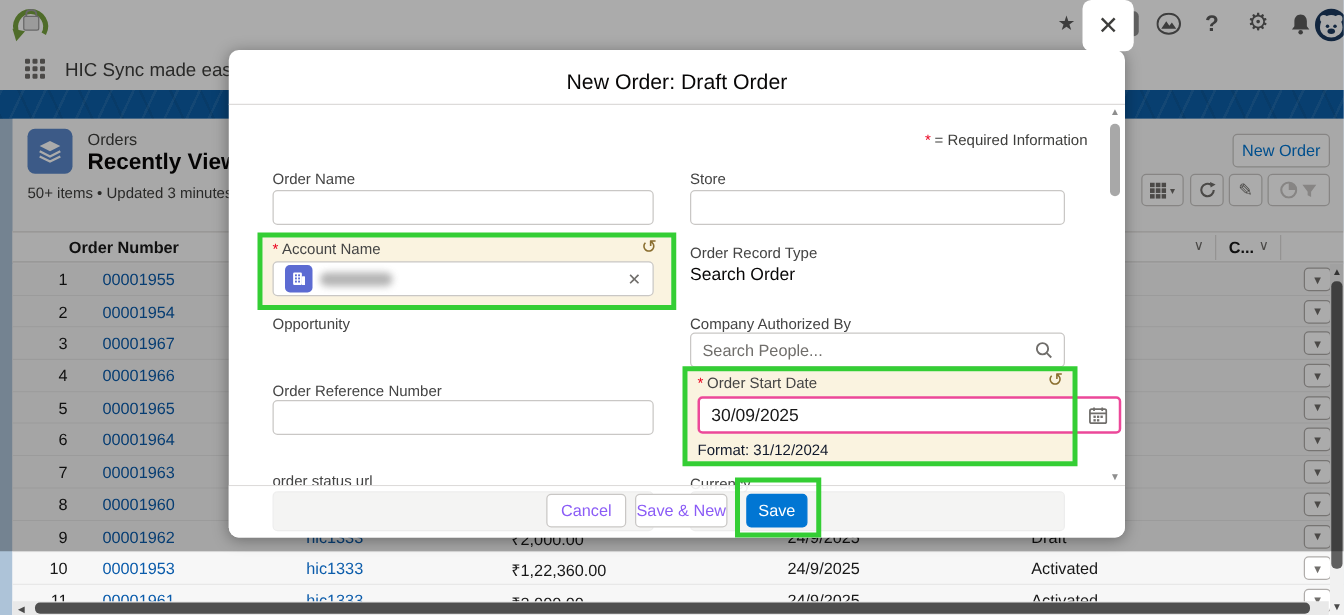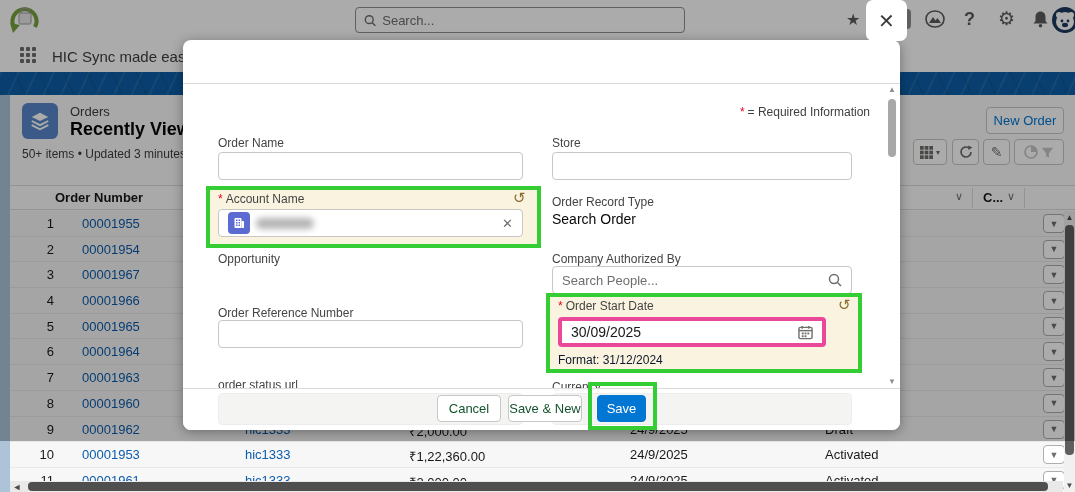--- a/index.html
+++ b/index.html
@@ -60,43 +60,36 @@
   .inp { border:1px solid #c9c7c5; border-radius:4px; background:#fff; height:28px; display:flex; align-items:center; padding:0 9px; font-size:13px; color:#181818; gap:6px; }
   .inp .ph { color:#706e6b; }
   .green-box { border:4px solid #34ce34; z-index:26; pointer-events:none; }
   .beige { background:#faf3e0; }
   .undo-ico { color:#8a6e2f; font-size:15px; line-height:1; }
   .mag, .cal { color:#706e6b; }
   #acct-pill-icon { width:22px; height:22px; border-radius:4px; background:#5c6bd2; display:flex; align-items:center; justify-content:center; flex:none; }
   #acct-blur { width:58px; height:11px; background:#a8a8a8; border-radius:6px; filter:blur(3px); opacity:.85; }
   #modal-footer { left:0; top:348px; width:717px; height:42px; background:rgba(255,255,255,.92); border-top:1px solid #dddbda; border-radius:0 0 8px 8px; z-index:22; }
   .ghost-inp { position:absolute; top:4px; height:32px; background:#ececeb; border:1px solid #e0e0df; border-radius:4px; opacity:.55; }
-  .btn { position:absolute; top:6px; height:27px; border-radius:4px; border:1px solid #c9c7c5; background:#fff; color:#14532d; font-size:13px; display:flex; align-items:center; justify-content:center; z-index:23; }
+  .btn { position:absolute; top:6px; height:27px; border-radius:4px; border:1px solid #c9c7c5; background:#fff; color:#8b5cf6; font-size:13px; display:flex; align-items:center; justify-content:center; z-index:23; }
   #save-btn { background:#0176d3; border-color:#0176d3; color:#fff; }
   #modal-scroll { left:703px; top:45px; width:12px; height:300px; }
   #modal-scroll .mthumb { position:absolute; left:2px; top:14px; width:8px; height:58px; background:#a8a8a8; border-radius:4px; }
   .msarrow { position:absolute; left:0; width:12px; text-align:center; color:#8e8e8e; font-size:8px; }
 </style>
 </head>
 <body>
 
 <div id="topbar" class="abs">
   <svg class="abs" style="left:8px;top:3px" width="34" height="34" viewBox="0 0 34 34">
     <path d="M6 24 A12 12 0 1 1 27 24" fill="none" stroke="#76a23e" stroke-width="4"></path>
     <polygon points="2,20 12,22 5,30" fill="#76a23e"></polygon>
     <rect x="11" y="10" width="12" height="11" rx="1.5" fill="#e8e8e8" stroke="#9a9a9a"></rect>
     <path d="M13 10 v-2 a4 3 0 0 1 8 0 v2" fill="none" stroke="#9a9a9a" stroke-width="1.5"></path>
   </svg>
-  <div id="global-search" class="abs">
-    <svg width="13" height="13" viewBox="0 0 14 14">
-        <circle cx="6" cy="6" r="4.5" fill="none" stroke="#706e6b" stroke-width="1.6"></circle>
-        <line x1="9.5" y1="9.5" x2="13" y2="13" stroke="#706e6b" stroke-width="1.6"></line>
-      </svg>
-    <input placeholder="Search..." style="">
-  </div>
   <div class="abs tb-ico" style="left:846px;top:12px">★</div>
   <div class="abs tb-ico" style="left:891px;top:9px;width:20px;height:20px;background:#8e8e8e;border-radius:4px;color:#fff;font-size:15px">+</div>
   <div class="abs tb-ico" style="left:925px;top:10px">
     <svg width="20" height="18" viewBox="0 0 20 18">
         <path d="M10 1 C16 1 19 5 19 9 C19 14 15 17 10 17 C5 17 1 14 1 9 C1 5 4 1 10 1 Z" fill="none" stroke="#5c5c5c" stroke-width="1.6"></path>
         <path d="M4 13 L8 7 L10.5 10.5 L12.5 8 L16 13 Z" fill="#5c5c5c"></path>
       </svg>
   </div>
   <div class="abs tb-ico" style="left:964px;top:10px;font-size:18px;font-weight:bold">?</div>
   <div class="abs tb-ico" style="left:998px;top:9px;font-size:19px">⚙</div>
@@ -272,20 +265,21 @@
     <div class="sarrow" style="font-size:9px;width:14px">◄</div>
     <div id="hthumb"></div>
   </div>
 </div>
 
 <div id="overlay" class="abs"></div>
 
 <div id="modal-close" class="abs">✕</div>
 
 <div id="modal" class="abs">
+  <div id="modal-title" class="abs">New Order: Draft Order</div>
   <div id="modal-divider" class="abs"></div>
   <div id="required-note" class="abs">
     <span class="req-star">*</span><span>= Required Information</span>
   </div>
 
   <div class="abs fld-label" style="left:35px;top:96px">Order Name</div>
   <div class="abs inp" style="left:35px;top:112px;width:305px"></div>
 
   <div class="abs beige" style="left:27px;top:150px;width:327px;height:54px"></div>
   <div class="abs fld-label" style="left:35px;top:152px">
@@ -332,21 +326,21 @@
         <circle cx="6" cy="6" r="4.5" fill="none" stroke="#706e6b" stroke-width="1.5"></circle>
         <line x1="9.5" y1="9.5" x2="13" y2="13" stroke="#706e6b" stroke-width="1.5"></line>
       </svg>
   </div>
 
   <div class="abs beige" style="left:367px;top:257px;width:308px;height:72px"></div>
   <div class="abs fld-label" style="left:375px;top:259px">
     <span class="req-star">*</span><span>Order Start Date</span>
   </div>
   <div class="abs undo-ico" style="left:655px;top:257px">↺</div>
-  <div class="abs inp" style="left:375px;top:277px;width:268px;border:4px solid #ec4899;height:30px">
+  <div class="abs inp" style="left:375px;top:277px;width:339px;border:2px solid #ec4899;height:30px">
     <span style="font-size:14px">30/09/2025</span>
     <svg class="cal" style="margin-left:auto" width="15" height="15" viewBox="0 0 16 16">
         <rect x="1" y="2.5" width="14" height="12" rx="1.5" fill="none" stroke="#706e6b" stroke-width="1.5"></rect>
         <line x1="1" y1="6" x2="15" y2="6" stroke="#706e6b" stroke-width="1.5"></line>
         <line x1="4.5" y1="1" x2="4.5" y2="4" stroke="#706e6b" stroke-width="1.5"></line>
         <line x1="11.5" y1="1" x2="11.5" y2="4" stroke="#706e6b" stroke-width="1.5"></line>
         <g fill="#706e6b">
           <rect x="4" y="8" width="2" height="2"></rect>
           <rect x="7" y="8" width="2" height="2"></rect>
           <rect x="10" y="8" width="2" height="2"></rect>

